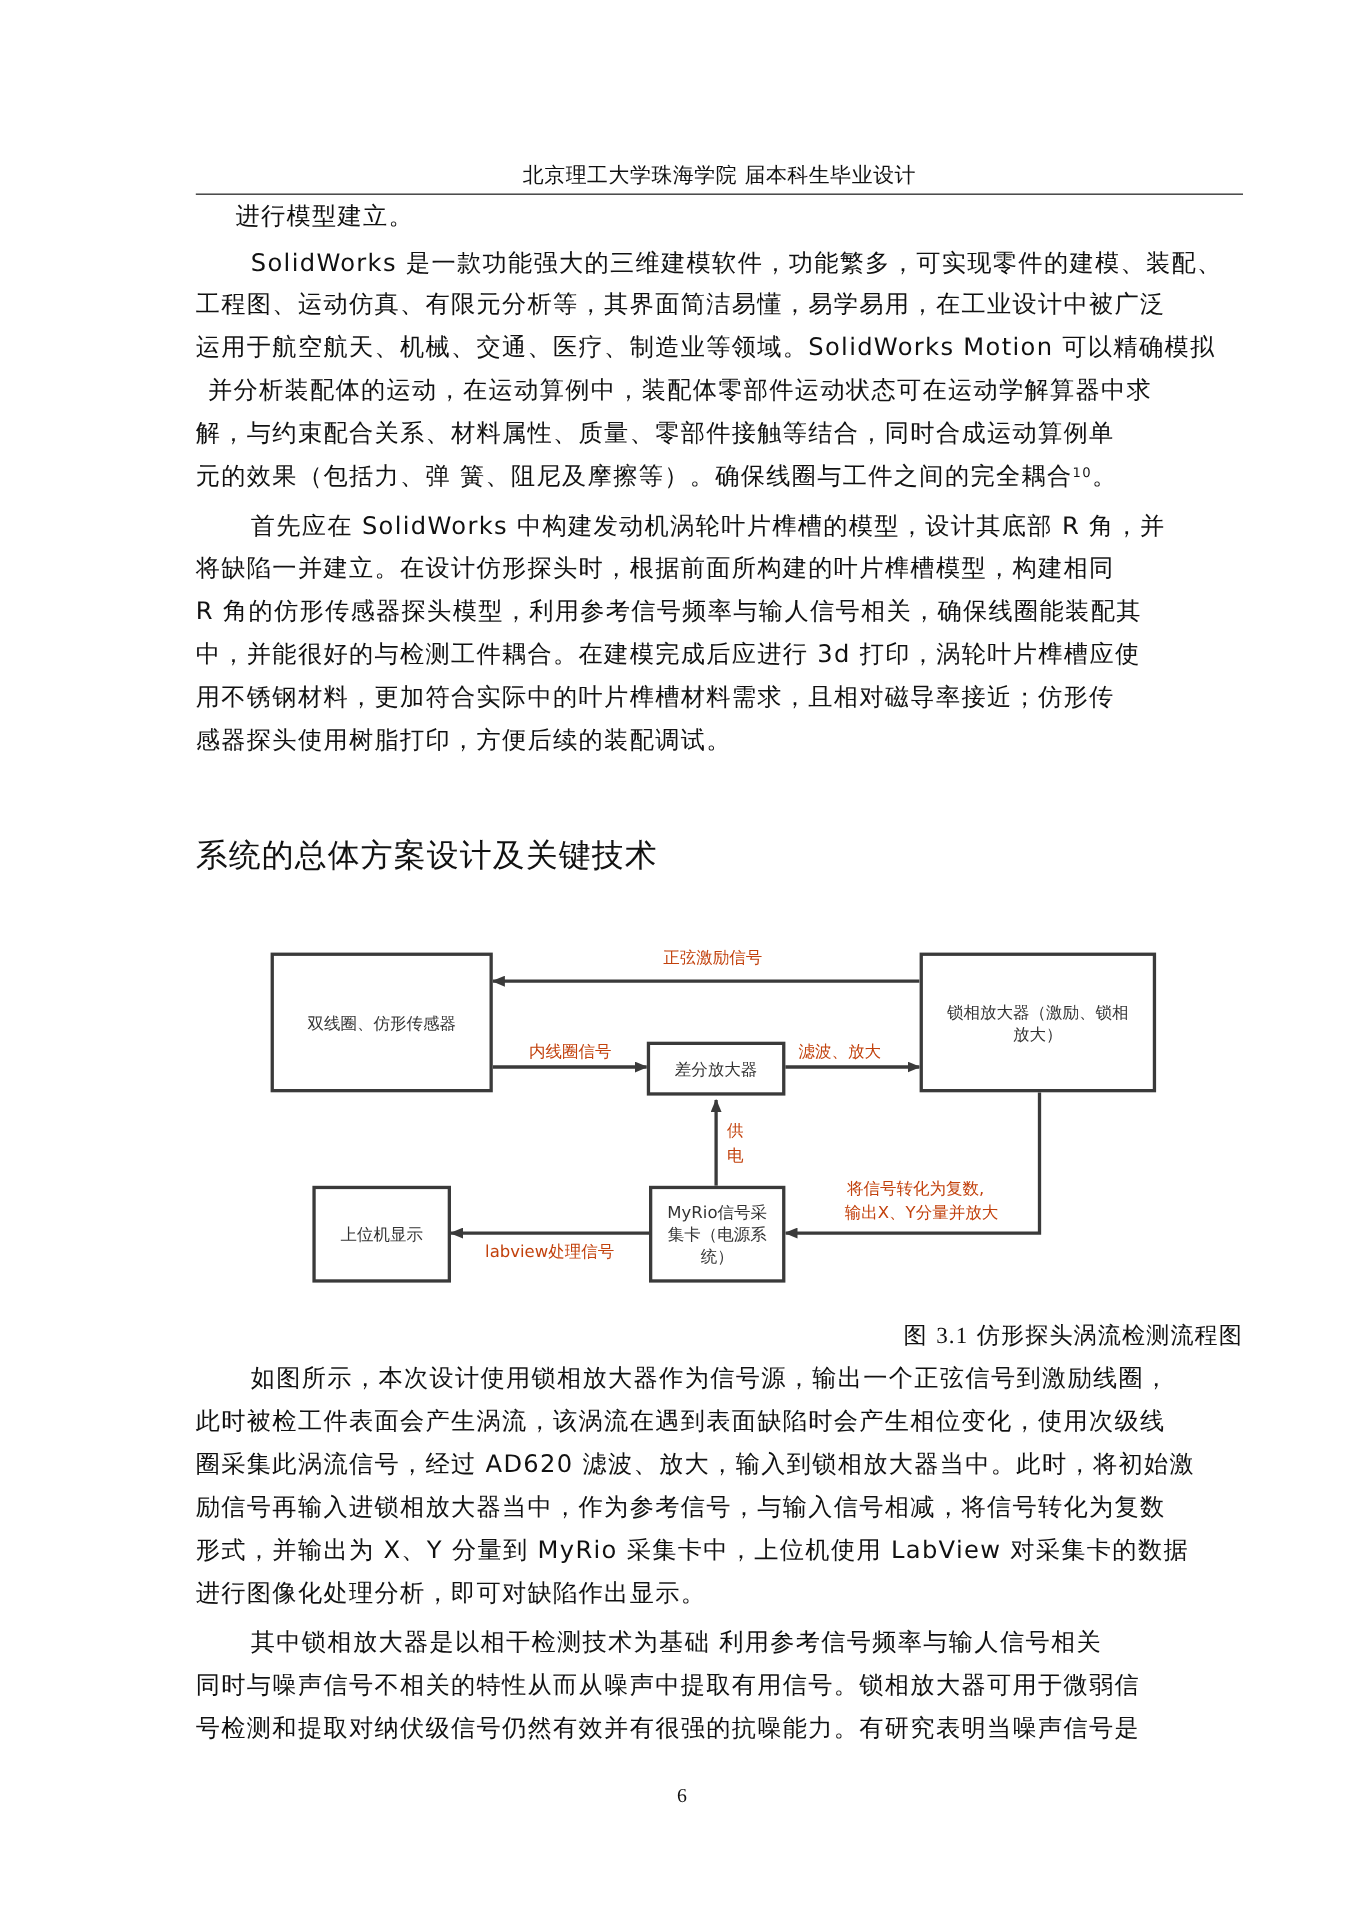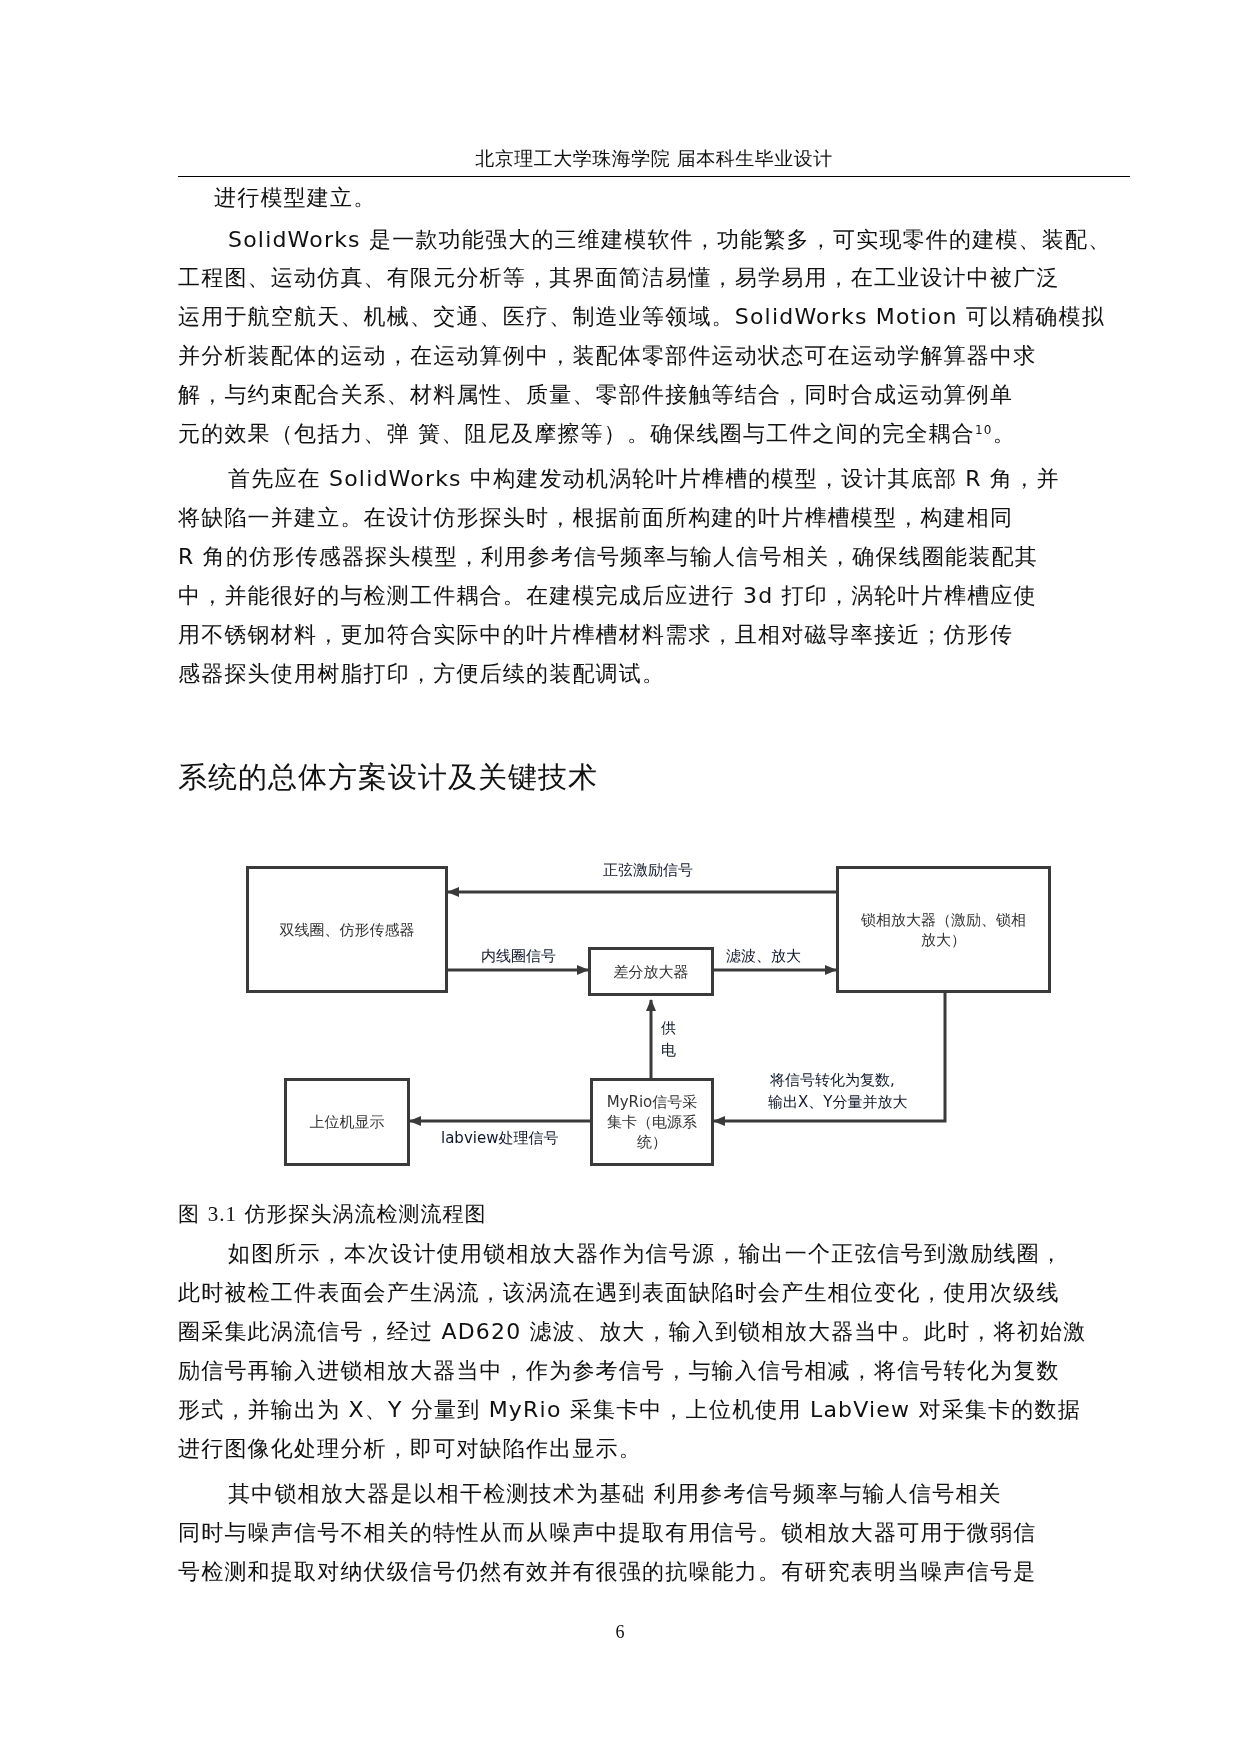--- a/index.html
+++ b/index.html
@@ -73,30 +73,30 @@
       font-family: "DejaVu Sans", sans-serif;
       font-size: 15px;
       color: #333;
       line-height: 20px;
       pointer-events: auto;
     }
     .edge-label {
       position: absolute;
       font-family: "DejaVu Sans", sans-serif;
       font-size: 15px;
-      color: #0f172a;
+      color: #c2410c;
       white-space: nowrap;
       line-height: 20px;
     }
     .caption {
       position: absolute;
       left: 178px;
       width: 952px;
       top: 1200px;
-      text-align: left;
+      text-align: right;
       font-size: 21px;
       font-family: "DejaVu Sans", sans-serif;
       letter-spacing: 1px;
     }
     .caption .latin { font-family: "Liberation Serif", serif; }
     .page-number {
       position: absolute;
       left: 0;
       width: 1240px;
       top: 1622px;
@@ -109,21 +109,21 @@
 <body>
 
 <div class="page-header">北京理工大学珠海学院 届本科生毕业设计</div>
 <div class="header-rule"></div>
 
 <div class="text-line" style="top:184px;margin-left:36px;">进行模型建立。</div>
 
 <div class="text-line indent" style="top:226px;">SolidWorks 是一款功能强大的三维建模软件，功能繁多，可实现零件的建模、装配、</div>
 <div class="text-line" style="top:264px;">工程图、运动仿真、有限元分析等，其界面简洁易懂，易学易用，在工业设计中被广泛</div>
 <div class="text-line" style="top:303px;">运用于航空航天、机械、交通、医疗、制造业等领域。SolidWorks Motion 可以精确模拟</div>
-<div class="text-line" style="top:342px;">并分析装配体的运动，在运动算例中，装配体零部件运动状态可在运动学解算器中求</div>
+<div class="text-line" style="top:342px;margin-left:11px;">并分析装配体的运动，在运动算例中，装配体零部件运动状态可在运动学解算器中求</div>
 <div class="text-line" style="top:381px;">解，与约束配合关系、材料属性、质量、零部件接触等结合，同时合成运动算例单</div>
 <div class="text-line" style="top:420px;">
   <span>元的效果（包括力、弹 簧、阻尼及摩擦等）。确保线圈与工件之间的完全耦合</span><sup>10</sup><span>。</span>
 </div>
 
 <div class="text-line indent" style="top:465px;">首先应在 SolidWorks 中构建发动机涡轮叶片榫槽的模型，设计其底部 R 角，并</div>
 <div class="text-line" style="top:504px;">将缺陷一并建立。在设计仿形探头时，根据前面所构建的叶片榫槽模型，构建相同</div>
 <div class="text-line" style="top:543px;">R 角的仿形传感器探头模型，利用参考信号频率与输人信号相关，确保线圈能装配其</div>
 <div class="text-line" style="top:582px;">中，并能很好的与检测工件耦合。在建模完成后应进行 3d 打印，涡轮叶片榫槽应使</div>
 <div class="text-line" style="top:621px;">用不锈钢材料，更加符合实际中的叶片榫槽材料需求，且相对磁导率接近；仿形传</div>

